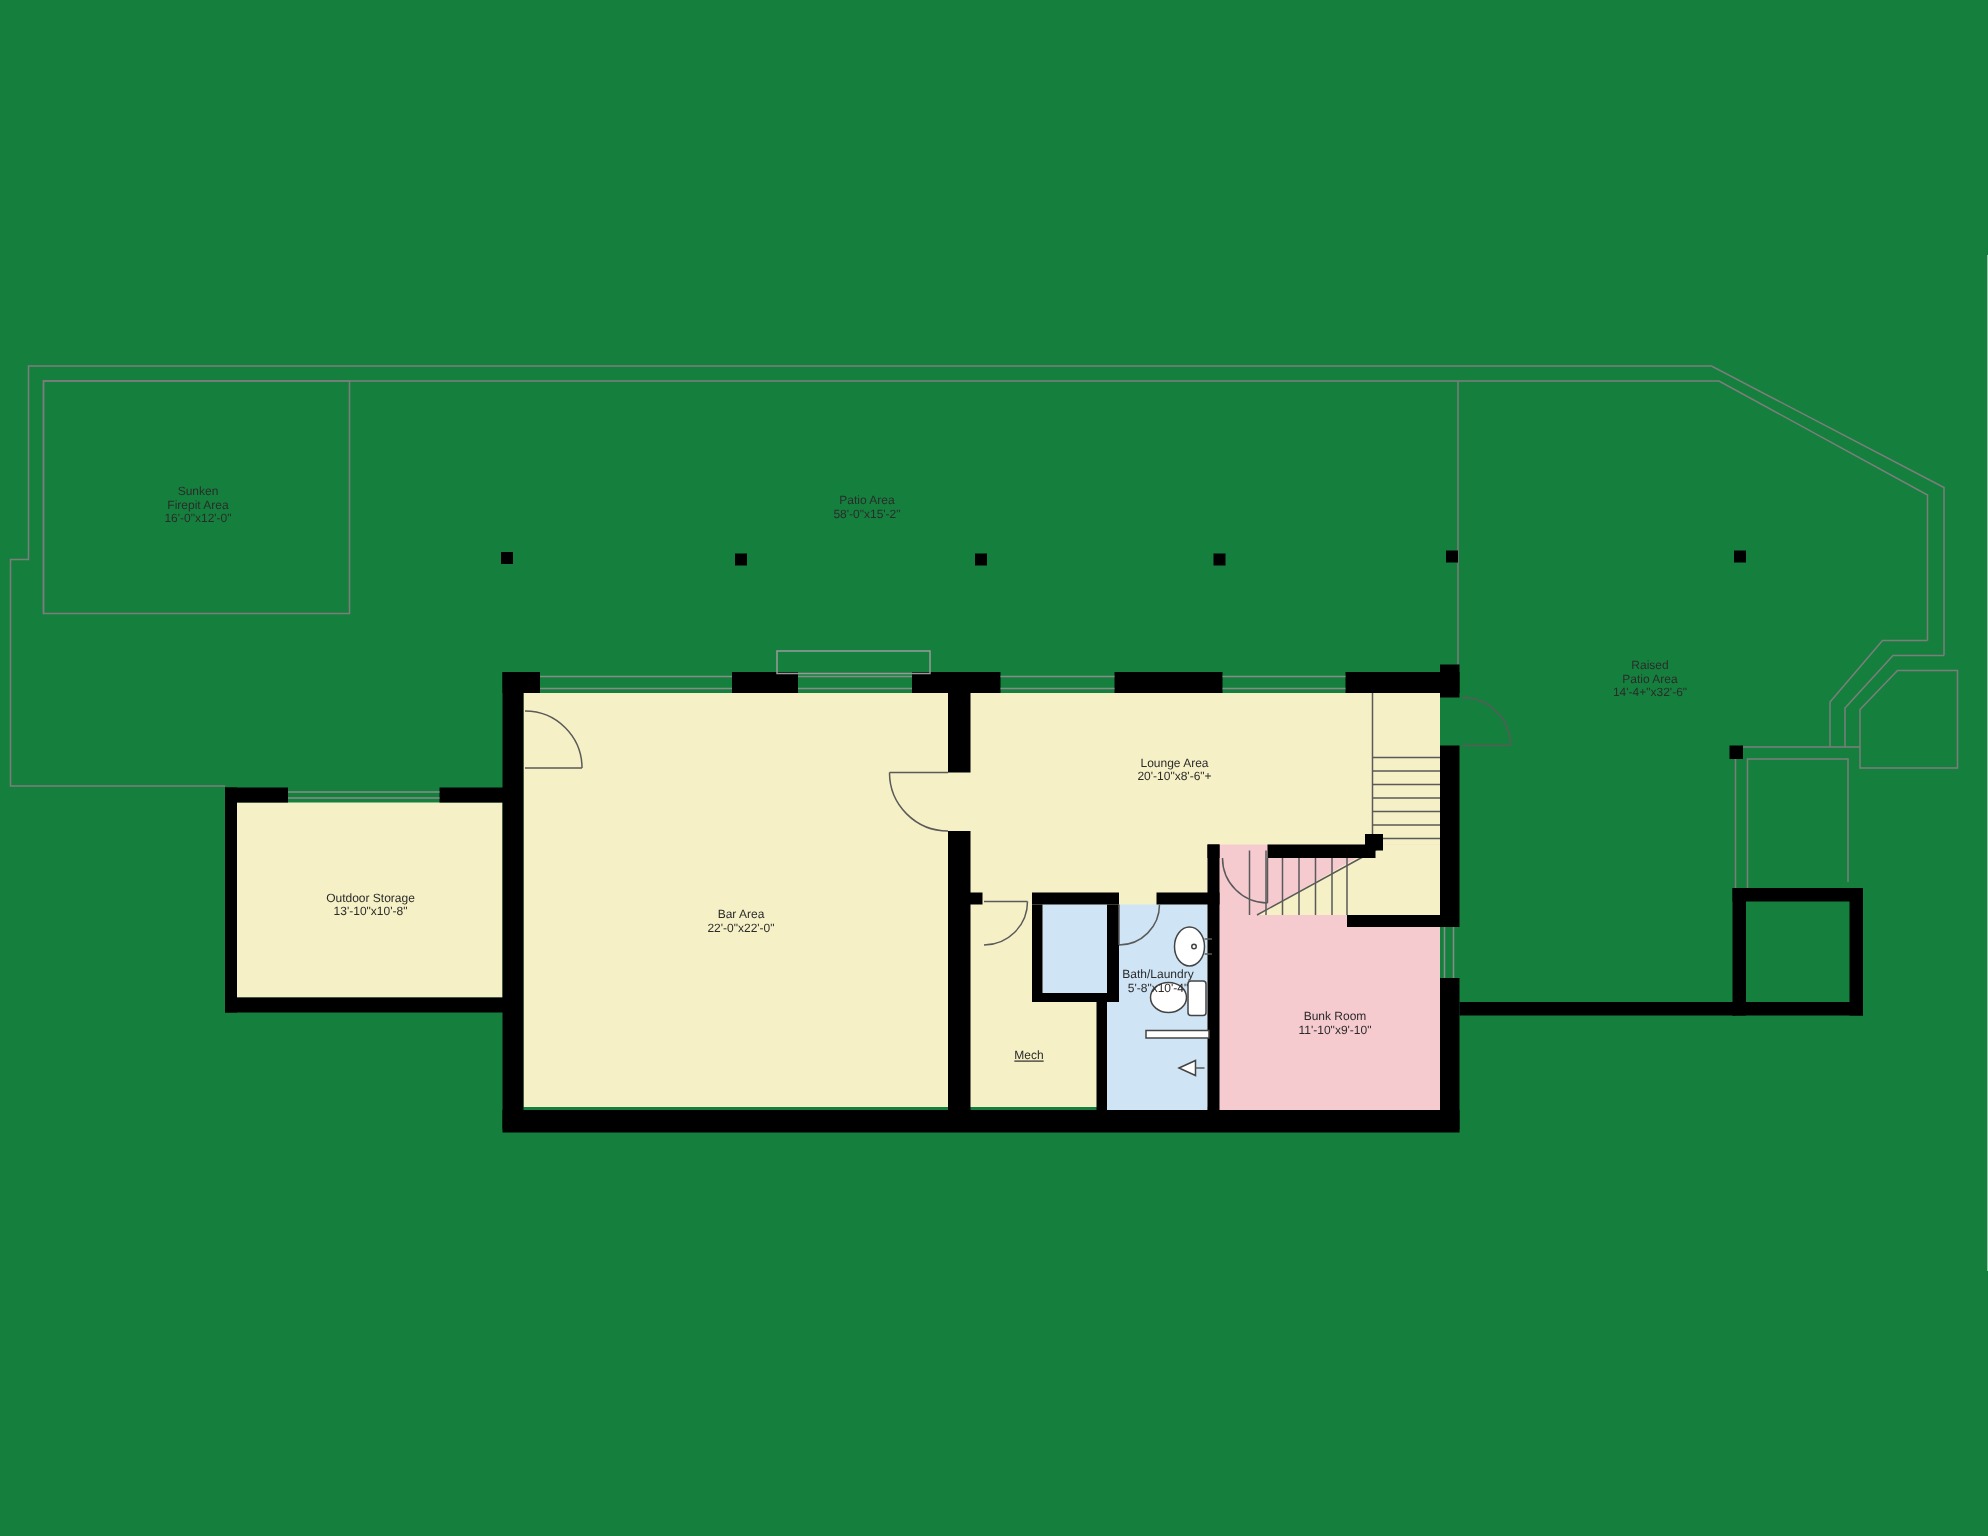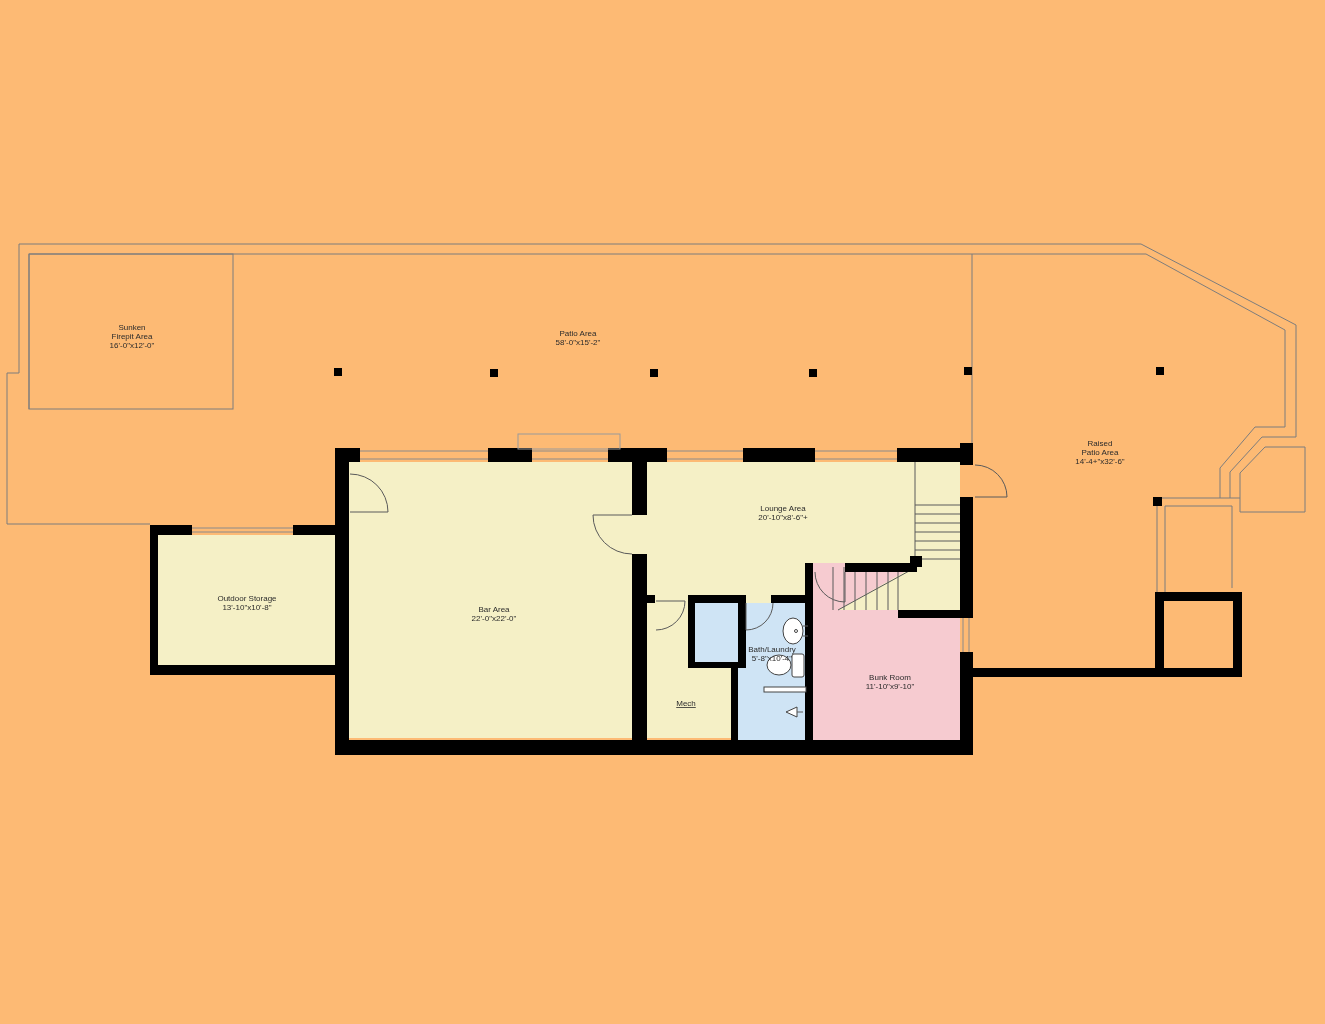--- a/index.html
+++ b/index.html
@@ -1,16 +1,16 @@
 <!DOCTYPE html>
 <html><head>
 <meta charset="utf-8">
 <style>
   html,body{margin:0;padding:0;background:#ffffff;}
-  .stage{position:relative;width:1325px;height:1024px;background:#fdba74;font-family:"Liberation Sans",sans-serif;}
+  .stage{position:relative;width:1325px;height:1024px;background:#15803d;font-family:"Liberation Sans",sans-serif;}
   svg{display:block;}
   .wall{fill:#000000;stroke:none;}
   .gray{stroke:#7d7d7d;fill:none;stroke-width:1;}
   .graythin{stroke:#9a9a9a;fill:none;stroke-width:1;}
   .door{stroke:#5a5a5a;fill:none;stroke-width:1;}
   .stair{stroke:#5a5a5a;fill:none;stroke-width:1;}
   .fix{stroke:#444444;fill:#ffffff;stroke-width:1;}
   .yellow{fill:#f5f0c6;stroke:none;}
   .pink{fill:#f6cbd0;stroke:none;}
   .blue{fill:#cfe4f5;stroke:none;}

